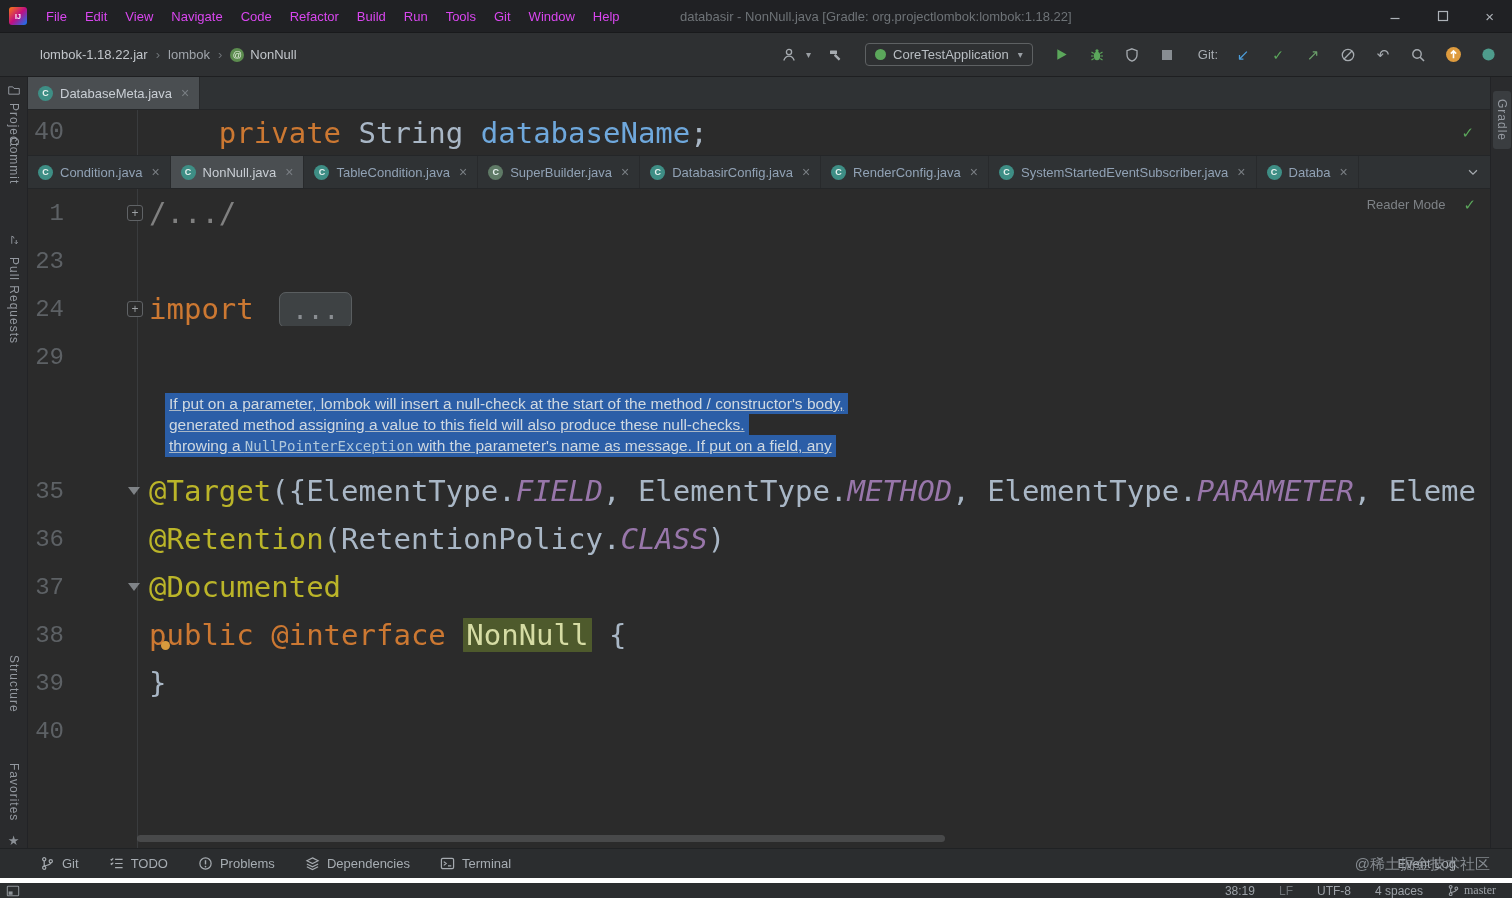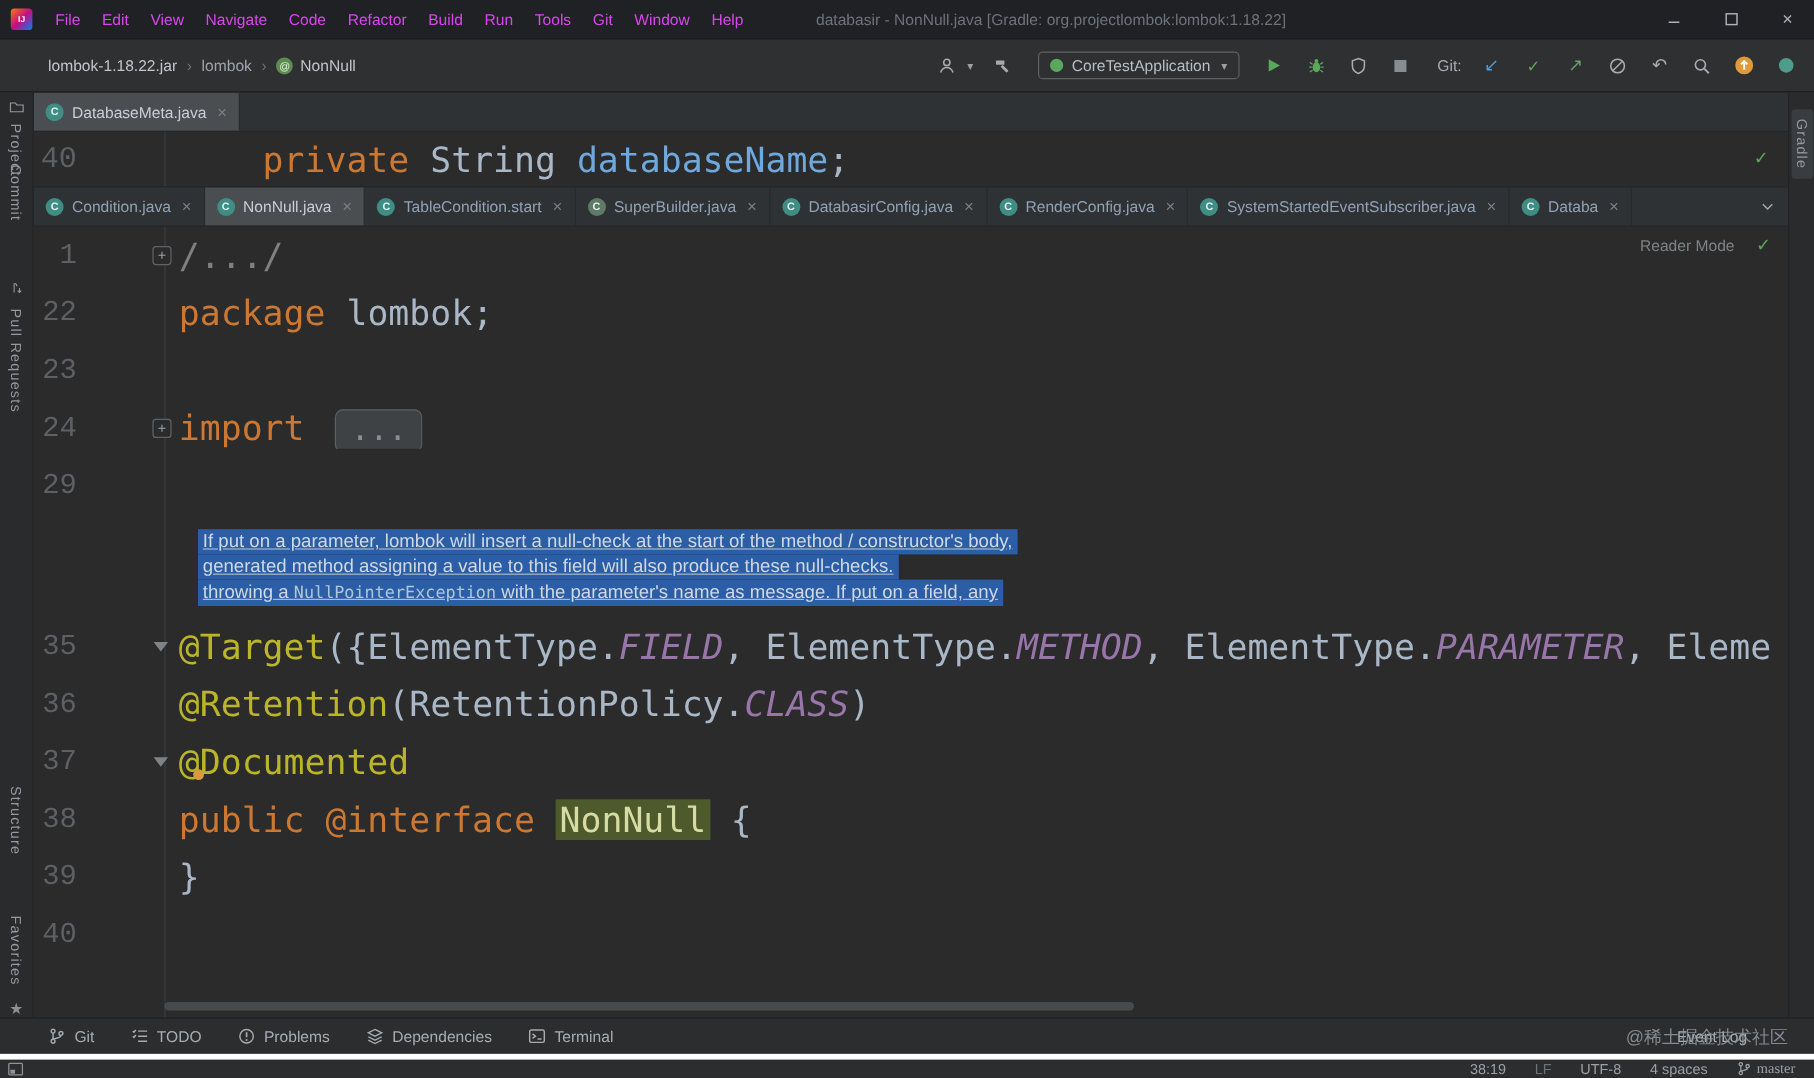--- a/index.html
+++ b/index.html
@@ -267,21 +267,21 @@
               <span>Condition.java</span>
               <span class="tab-close">×</span>
             </div>
             <div class="tab sel">
               <span class="cicon">C</span>
               <span>NonNull.java</span>
               <span class="tab-close">×</span>
             </div>
             <div class="tab">
               <span class="cicon">C</span>
-              <span>TableCondition.start</span>
+              <span>TableCondition.java</span>
               <span class="tab-close">×</span>
             </div>
             <div class="tab">
               <span class="cicon" style="background: rgb(95, 122, 102);">C</span>
               <span>SuperBuilder.java</span>
               <span class="tab-close">×</span>
             </div>
             <div class="tab">
               <span class="cicon">C</span>
               <span>DatabasirConfig.java</span>
@@ -311,21 +311,20 @@
       </div>
 
       <div class="editorB">
         <div class="gutter-sep"></div>
         <div class="reader-mode">
           <span>Reader Mode</span>
           <span class="check">✓</span>
         </div>
         <div>
             <div class="code-line"><span class="ln">1</span><span class="fold-plus">+</span><span class="code-text"><span class="tok-fold">/.../</span></span></div>
-            <div class="code-line"><span class="ln">22</span><span class="code-text"><span class="tok-kw">package </span><span class="tok-pl">lombok;</span></span></div>
             <div class="code-line"><span class="ln">23</span><span class="code-text"></span></div>
             <div class="code-line"><span class="ln">24</span><span class="fold-plus">+</span><span class="code-text"><span class="tok-kw">import </span><span class="tok-foldbox">...</span></span></div>
             <div class="code-line"><span class="ln">29</span><span class="code-text"></span></div>
             <div class="doc-row">
               <div class="doc-block">
                 <div class="doc-line"><span class="tok-doc">If put on a parameter, lombok will insert a null-check at the start of the method / constructor's body,</span></div>
                 <div class="doc-line"><span class="tok-doc">generated method assigning a value to this field will also produce these null-checks.</span></div>
                 <div class="doc-line"><span class="tok-doc">throwing a </span><span class="tok-doccode">NullPointerException</span><span class="tok-doc"> with the parameter's name as message. If put on a field, any</span></div>
               </div>
             </div>

